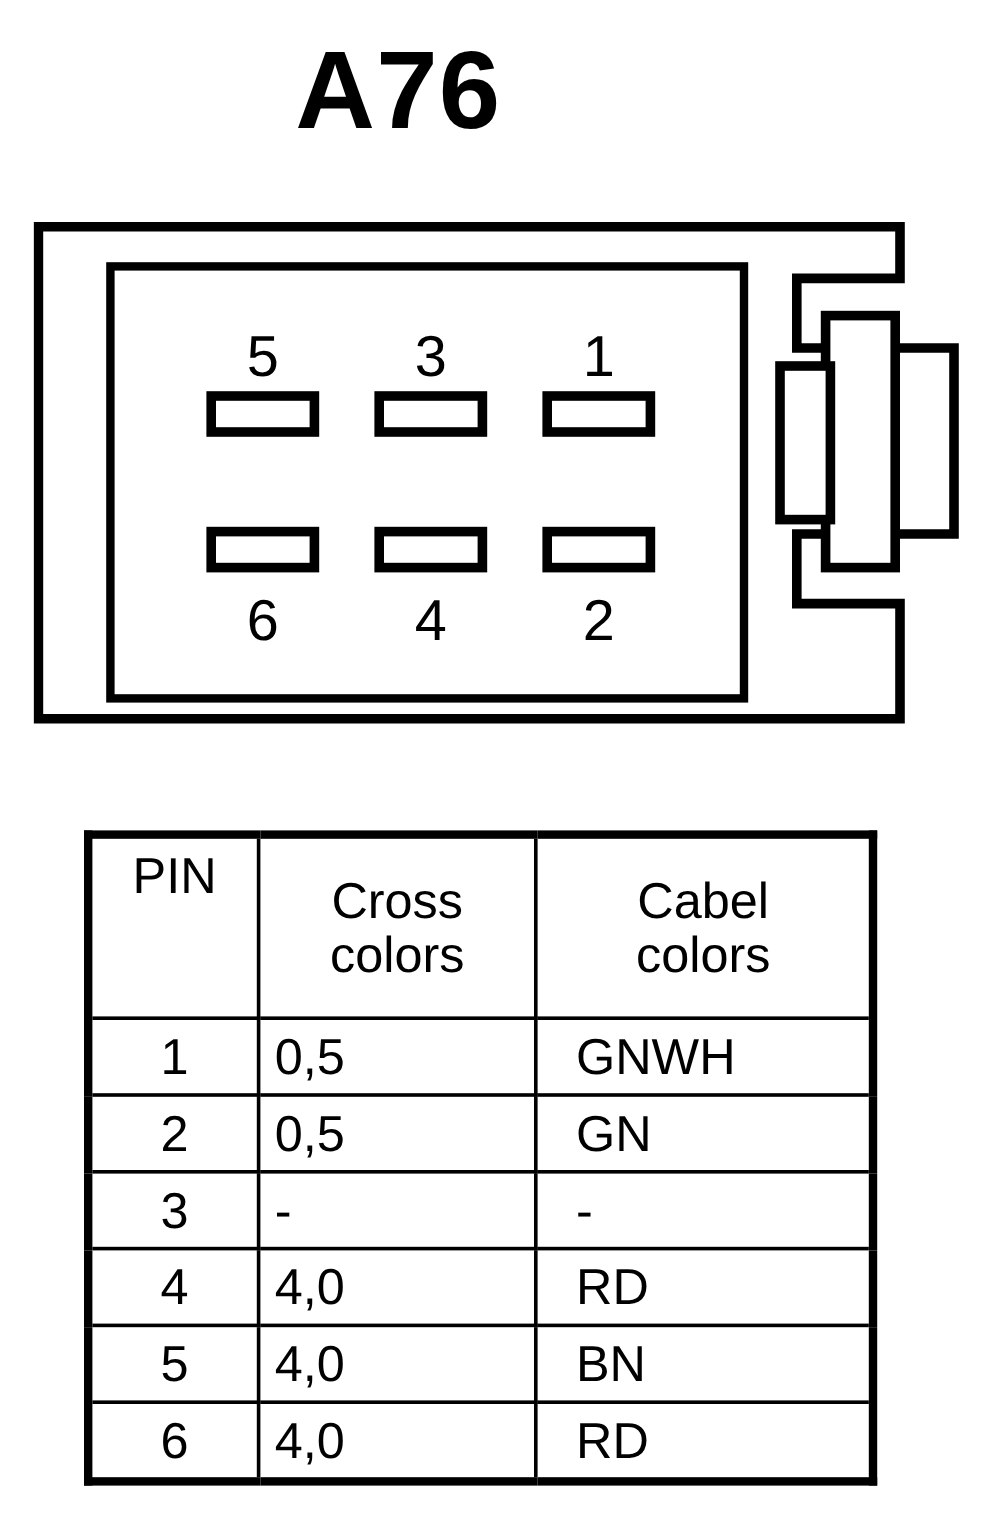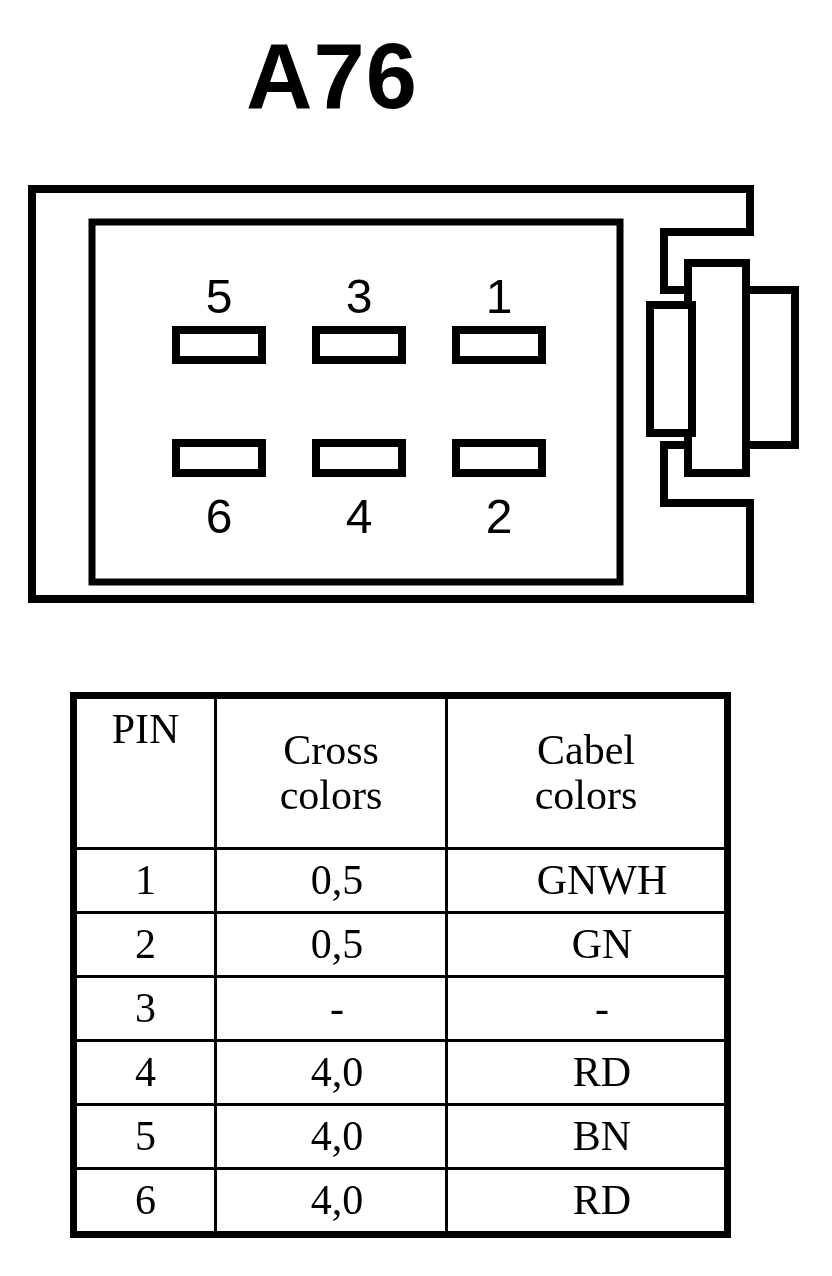--- a/index.html
+++ b/index.html
@@ -46,21 +46,20 @@
     fill: #000000;
     text-anchor: middle;
   }
 
   
   #pinout-table-wrap {
     position: absolute;
     left: 70px;
     top: 692px;
     width: 654px;
-    font-family: Liberation Serif, serif;
   }
   table.pinout {
     border-collapse: collapse;
     table-layout: fixed;
     width: 654px;
     background: #fff;
   }
   table.pinout col.c-pin      { width: 142px; }
   table.pinout col.c-cross    { width: 231px; }
   table.pinout col.c-colors   { width: 281px; }
@@ -94,21 +93,21 @@
   }
   table.pinout td {
     height: 61px;
     vertical-align: middle;
   }
   table.pinout td.cell-pin {
     text-align: center;
   }
   table.pinout td.cell-cross,
   table.pinout td.cell-colors {
-    text-align: center;
+    text-align: left;
     padding-left: 12px;
   }
   
   table.pinout tr:first-child th { border-top-width: 7px; }
   table.pinout tr:last-child td  { border-bottom-width: 7px; }
   table.pinout th:first-child,
   table.pinout td:first-child    { border-left-width: 7px; }
   table.pinout th:last-child,
   table.pinout td:last-child     { border-right-width: 7px; padding-left: 32px; }
 

